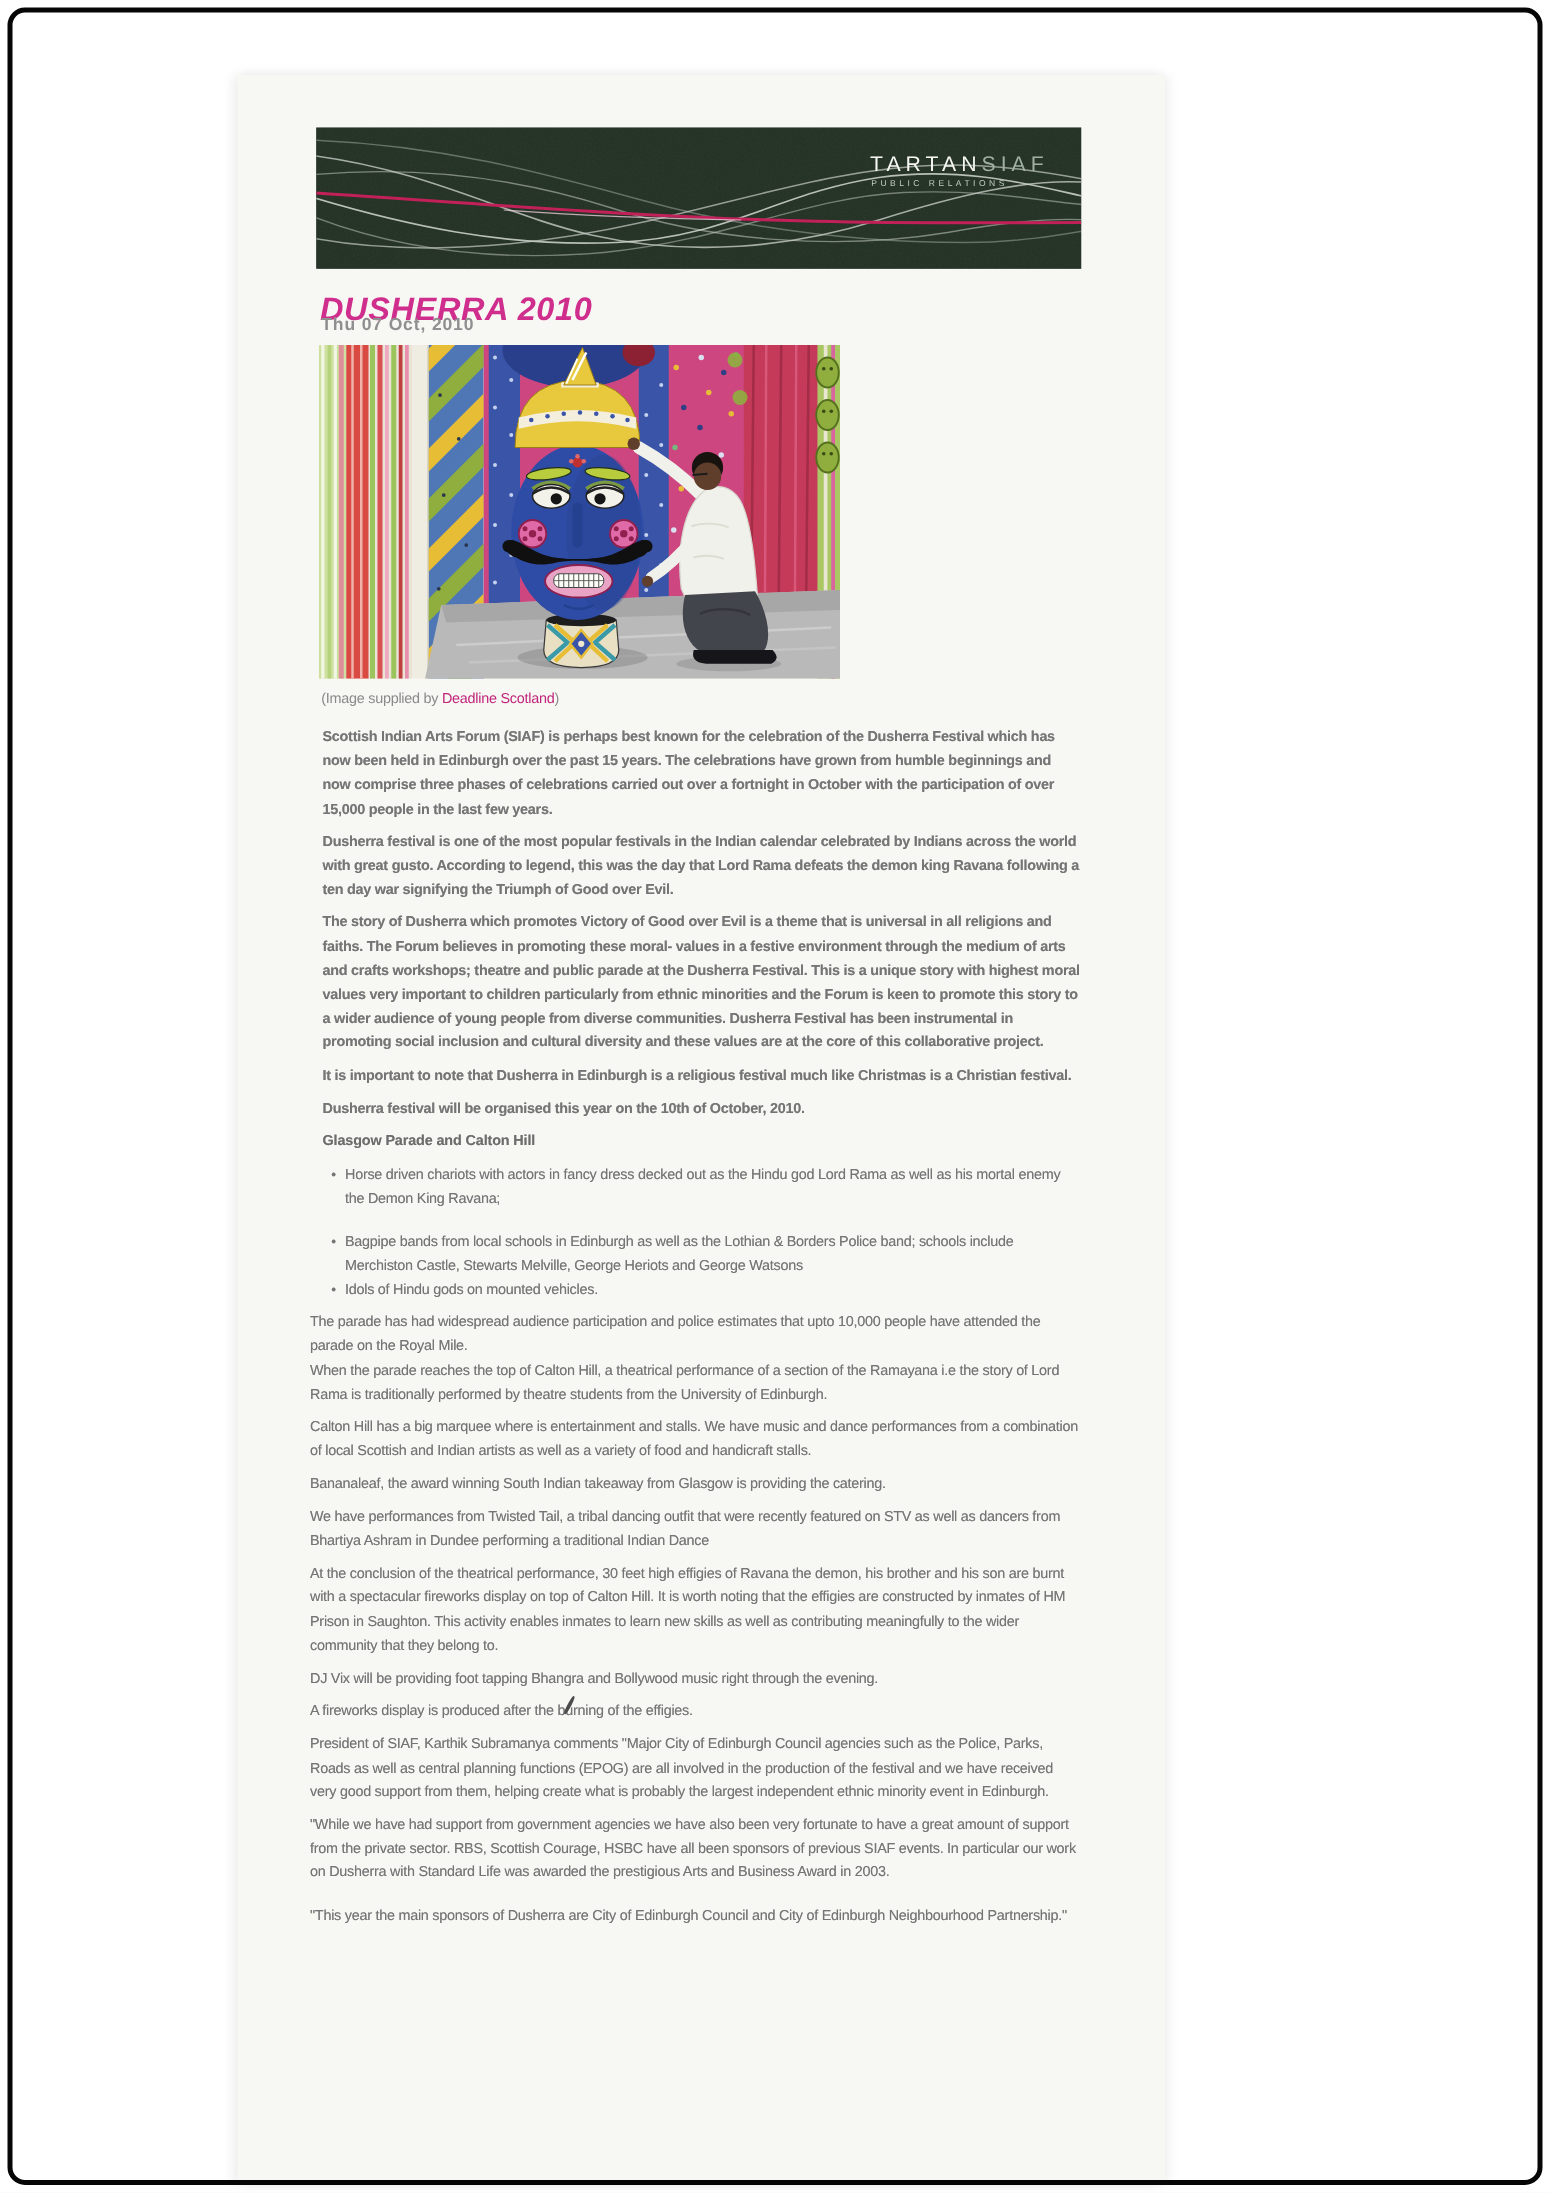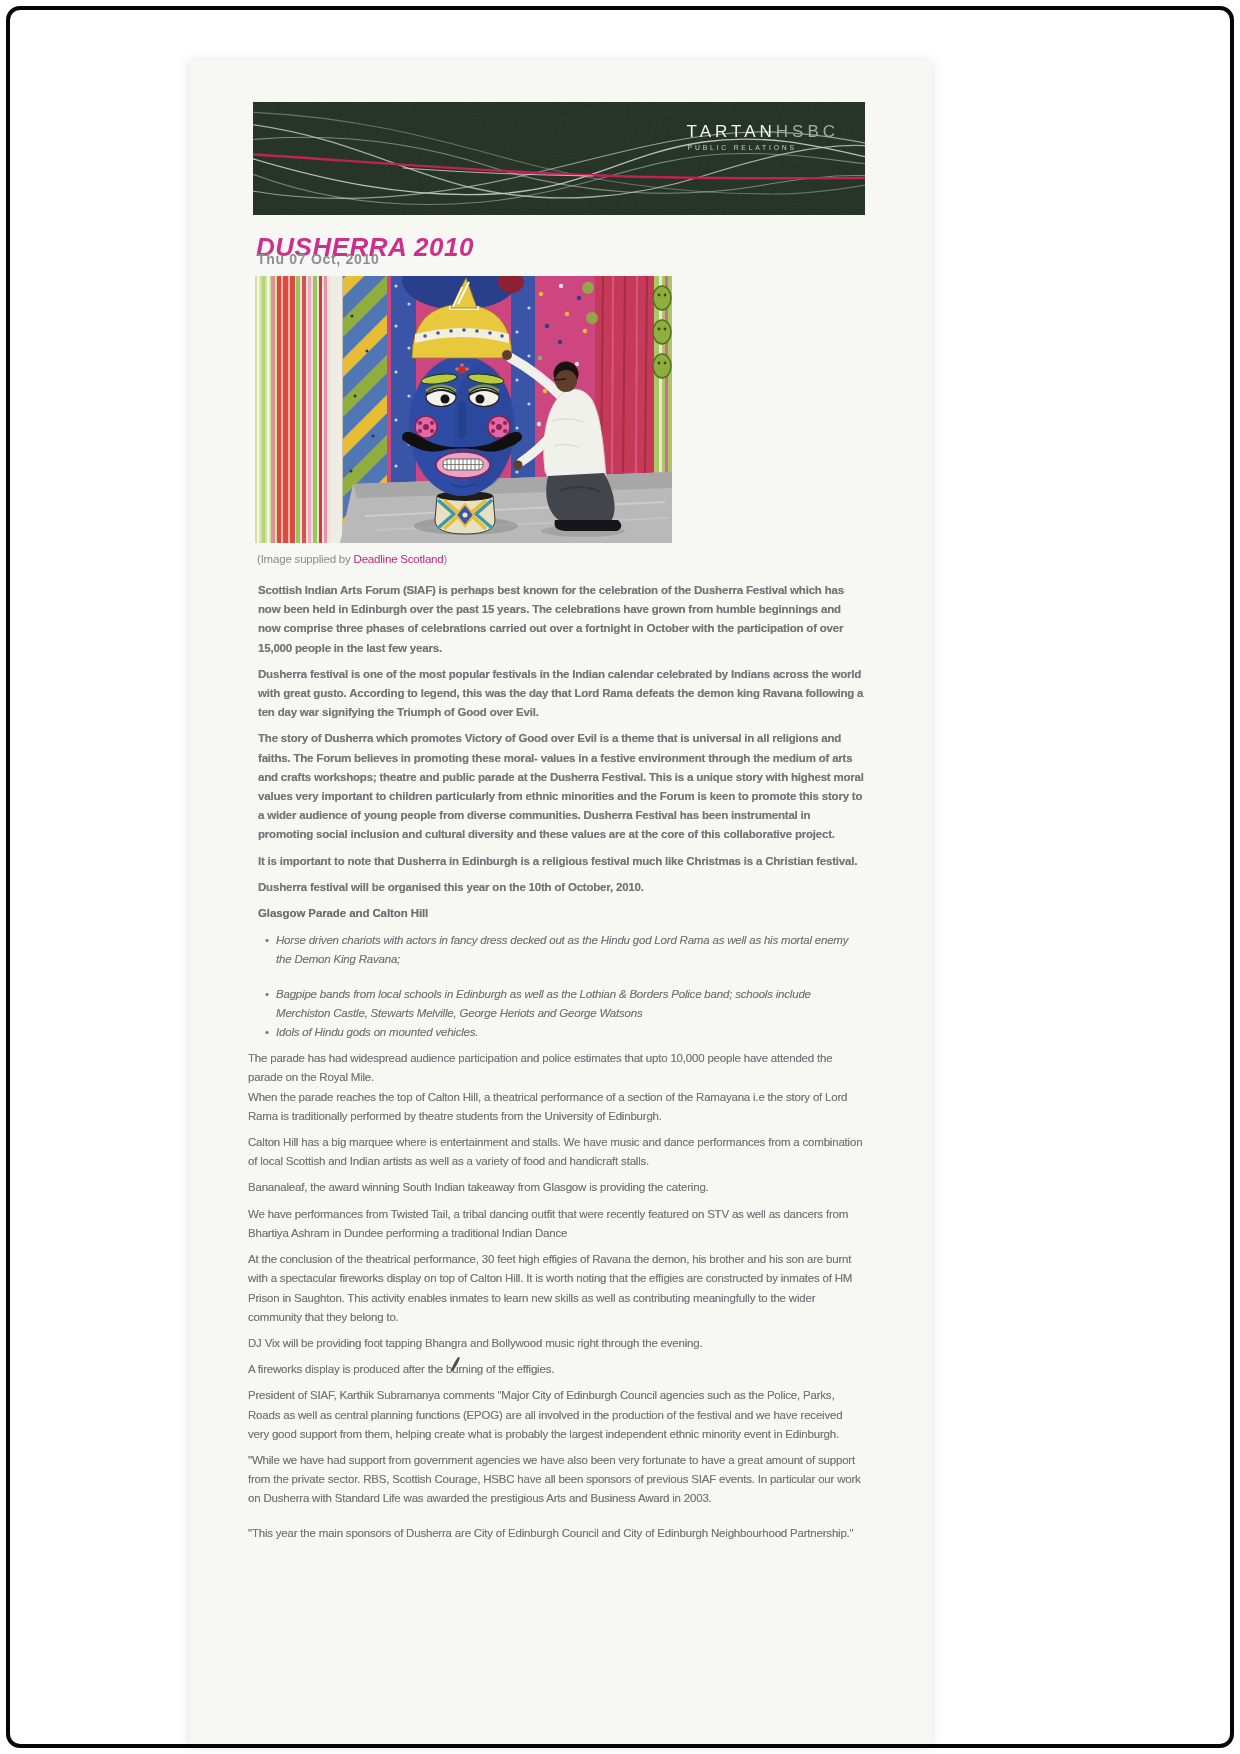--- a/index.html
+++ b/index.html
@@ -38,21 +38,21 @@
   .caption{position:absolute;left:257px;top:553px;font-size:11.5px;color:#8a8a8a;letter-spacing:-.2px;}
   .caption .credit{color:#c12579;font-weight:normal;text-decoration:none;cursor:pointer;}
   .bodytext{
     position:absolute;left:248px;top:581px;width:618px;
     font-size:11.5px;line-height:19.2px;color:#757575;letter-spacing:-.2px;
     text-shadow:0 0 .4px rgba(110,110,110,.55);
   }
   .bodytext p{margin:0 0 7px;}
   .bodytext h3{margin:3px 0 8px;font-size:11.5px;color:#6d6d6d;letter-spacing:-.1px;}
   .ind-a{padding-left:10px;font-weight:bold;}
-  ul.blist{list-style:none;margin:0 0 7px;padding:0 0 0 28px;font-style:italic;}
+  ul.blist{list-style:none;margin:0 0 7px;padding:0 0 0 28px;}
   ul.blist li{position:relative;}
   ul.blist li::before{content:"\2022";position:absolute;left:-11px;top:0;font-size:11px;}
   .gap-before{margin-top:15px !important;}
   .tight{margin-bottom:0 !important;}
   .pen-mark{
     position:absolute;left:454px;top:1356px;width:2.5px;height:16px;
     background:#4c4c4c;border-radius:45%;transform:rotate(28deg);
   }
 </style>
 </head>
@@ -73,21 +73,21 @@
     <path d="M-6,10 C100,14 180,36 260,58 C340,80 430,92 520,92 C560,92 595,86 618,82" fill="none" stroke="#c6ccc5" stroke-width="1.2" opacity="0.4"></path>
     <path d="M-6,22 C90,34 150,70 220,86 C300,104 380,96 450,74 C510,55 570,40 618,44" fill="none" stroke="#c6ccc5" stroke-width="1.3" opacity="0.8"></path>
     <path d="M-6,38 C80,30 160,40 235,64 C320,92 420,98 505,84 C550,76 590,72 618,74" fill="none" stroke="#c6ccc5" stroke-width="1.1" opacity="0.55"></path>
     <path d="M-6,55 C70,78 150,96 240,92 C330,88 370,52 450,40 C520,30 580,48 618,56" fill="none" stroke="#d2d8d1" stroke-width="1.3" opacity="0.85"></path>
     <path d="M-6,70 C60,96 140,108 230,100 C330,90 390,56 470,52 C540,49 585,60 618,62" fill="none" stroke="#c6ccc5" stroke-width="1.1" opacity="0.5"></path>
     <path d="M-6,88 C80,104 170,96 260,76 C350,56 420,32 500,30 C550,29 595,38 618,42" fill="none" stroke="#c6ccc5" stroke-width="1.2" opacity="0.7"></path>
     <path d="M-6,52 C120,60 260,72 400,75 C480,77 560,76 618,76" fill="none" stroke="#c12059" stroke-width="2.4"></path>
     <path d="M150,66 C220,71 280,73 340,74" fill="none" stroke="#e9cbd8" stroke-width="1" opacity="0.8"></path>
   </svg>
   <div class="logo">
-    <div class="logo-line1"><span>TARTAN</span><span class="silk">HSBC</span></div>
+    <div class="logo-line1"><span>TARTAN</span><span class="silk">SIAF</span></div>
     <div class="logo-tagline">PUBLIC RELATIONS</div>
   </div>
 </header>
 
 <h1 class="title">DUSHERRA 2010</h1>
 <div class="date">Thu 07 Oct, 2010</div>
 
 <figure class="photo">
   <svg width="417" height="267" viewBox="0 0 417 267">
     <defs>

